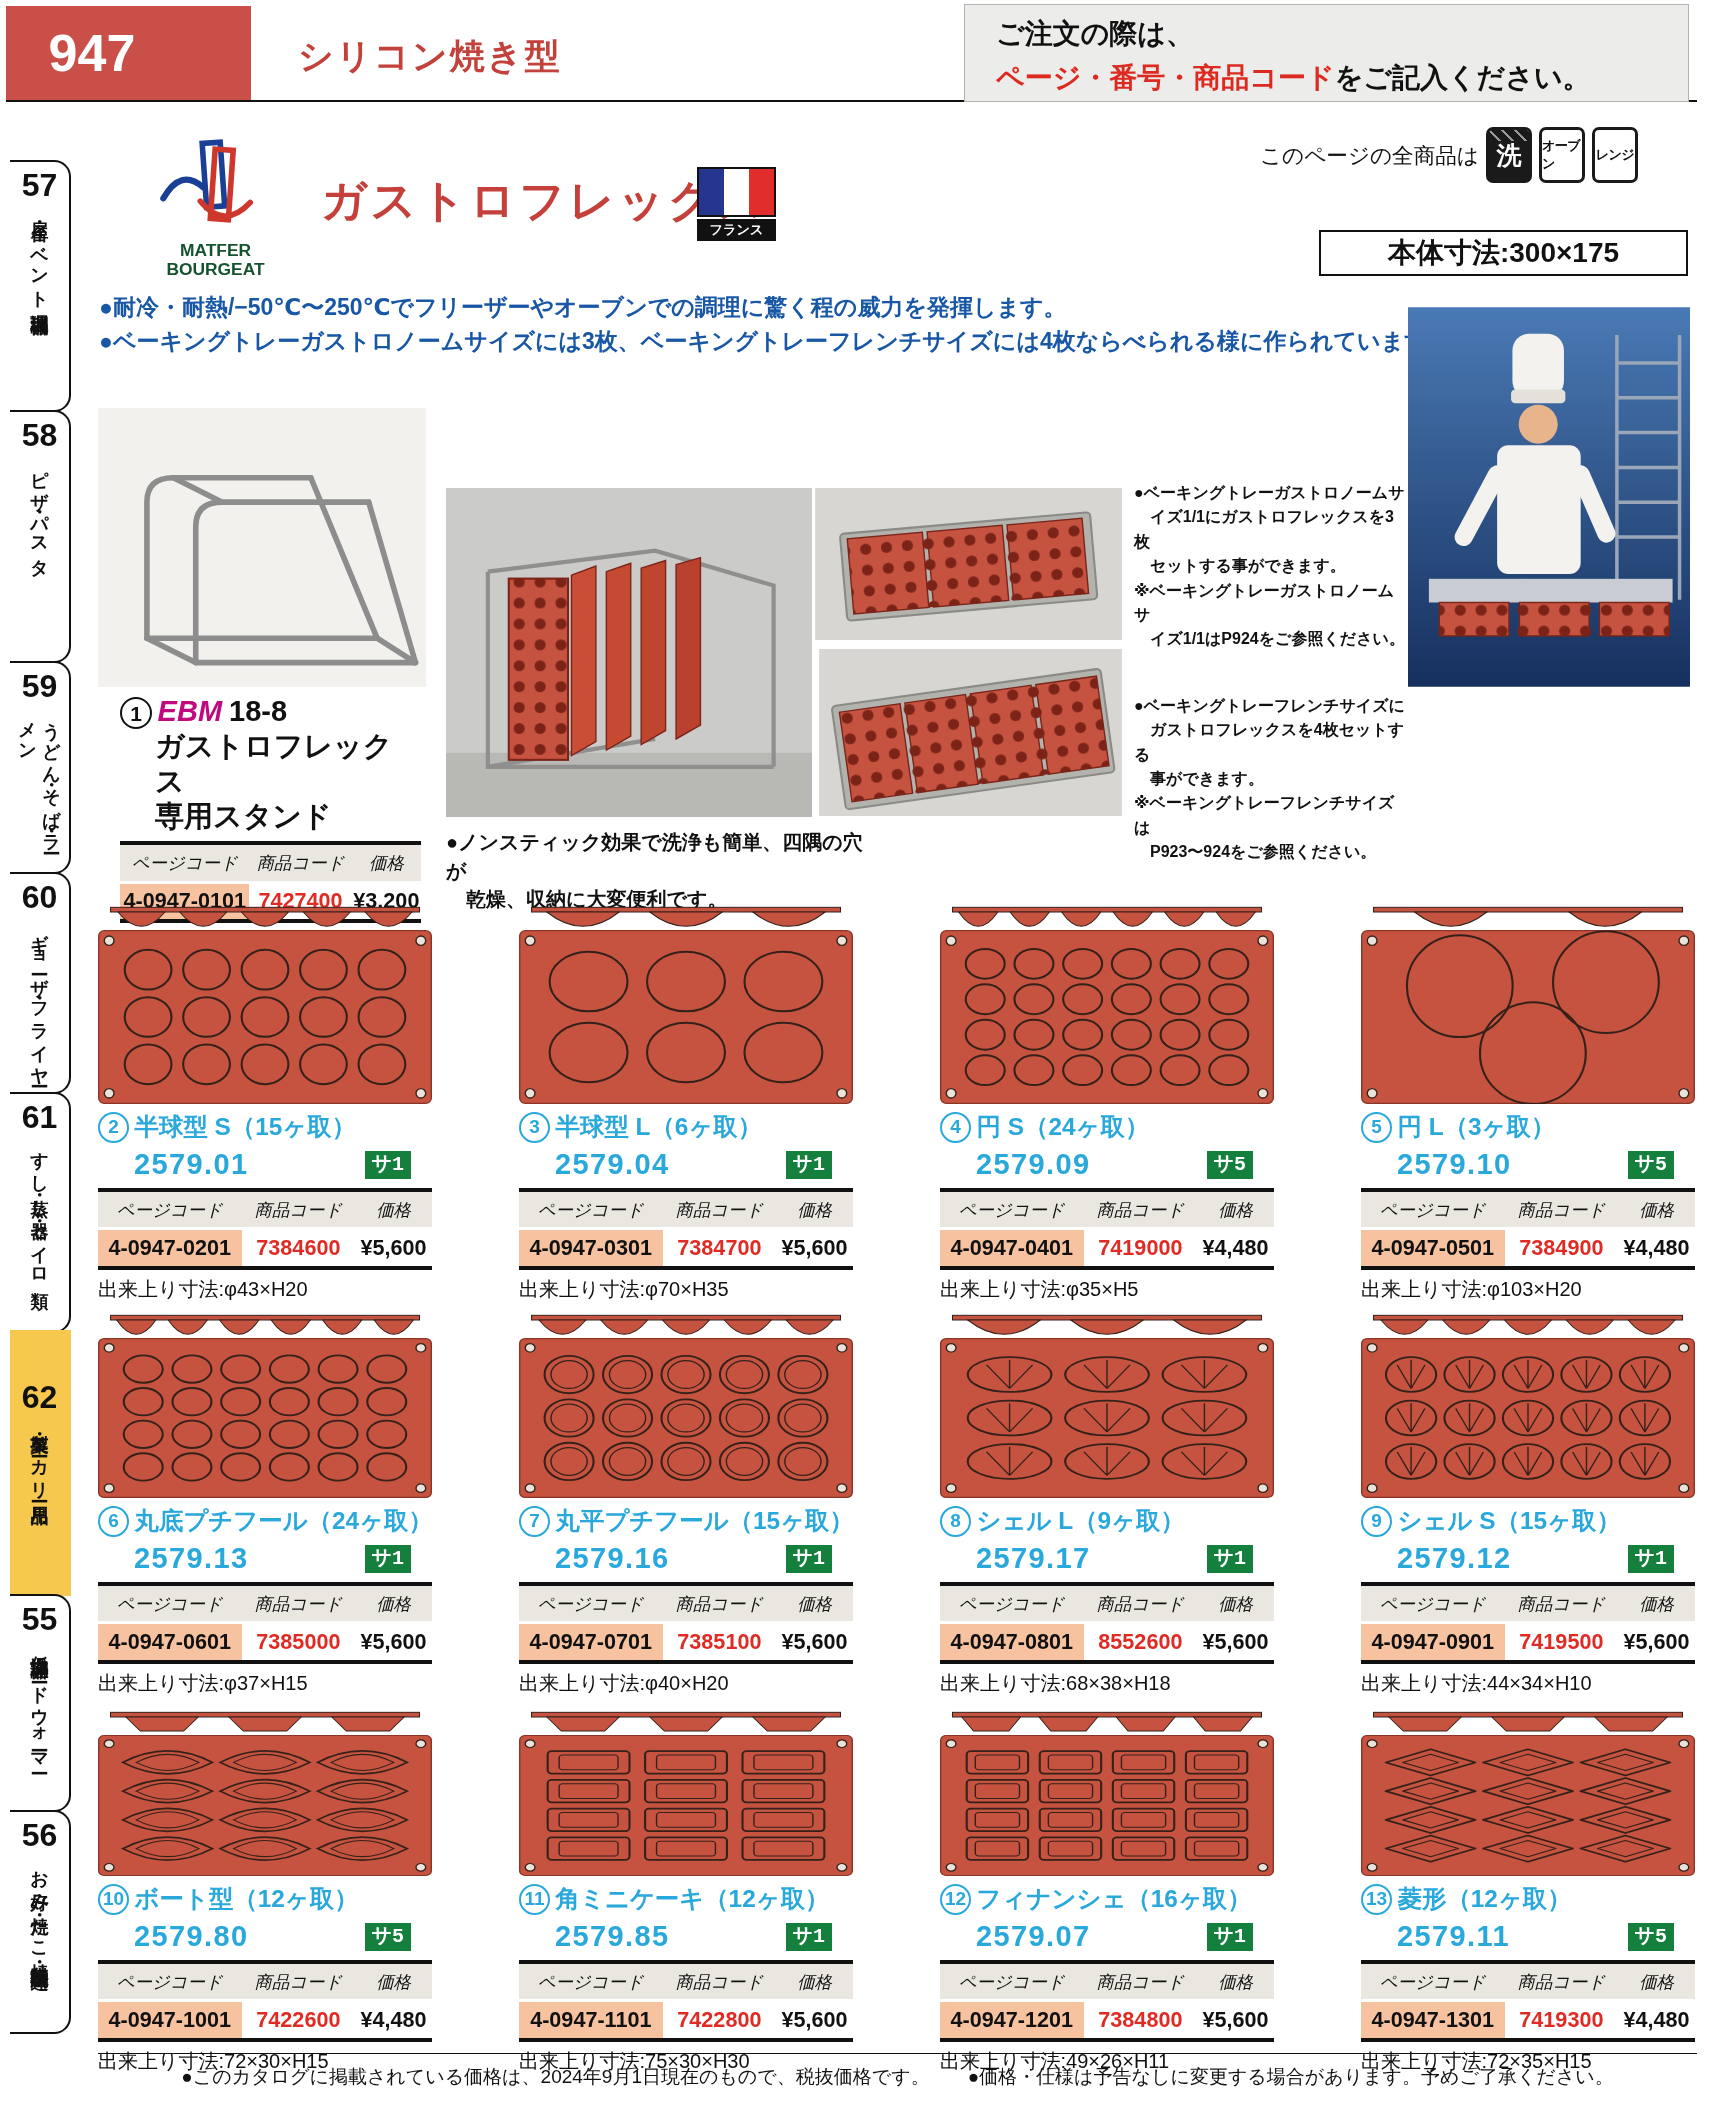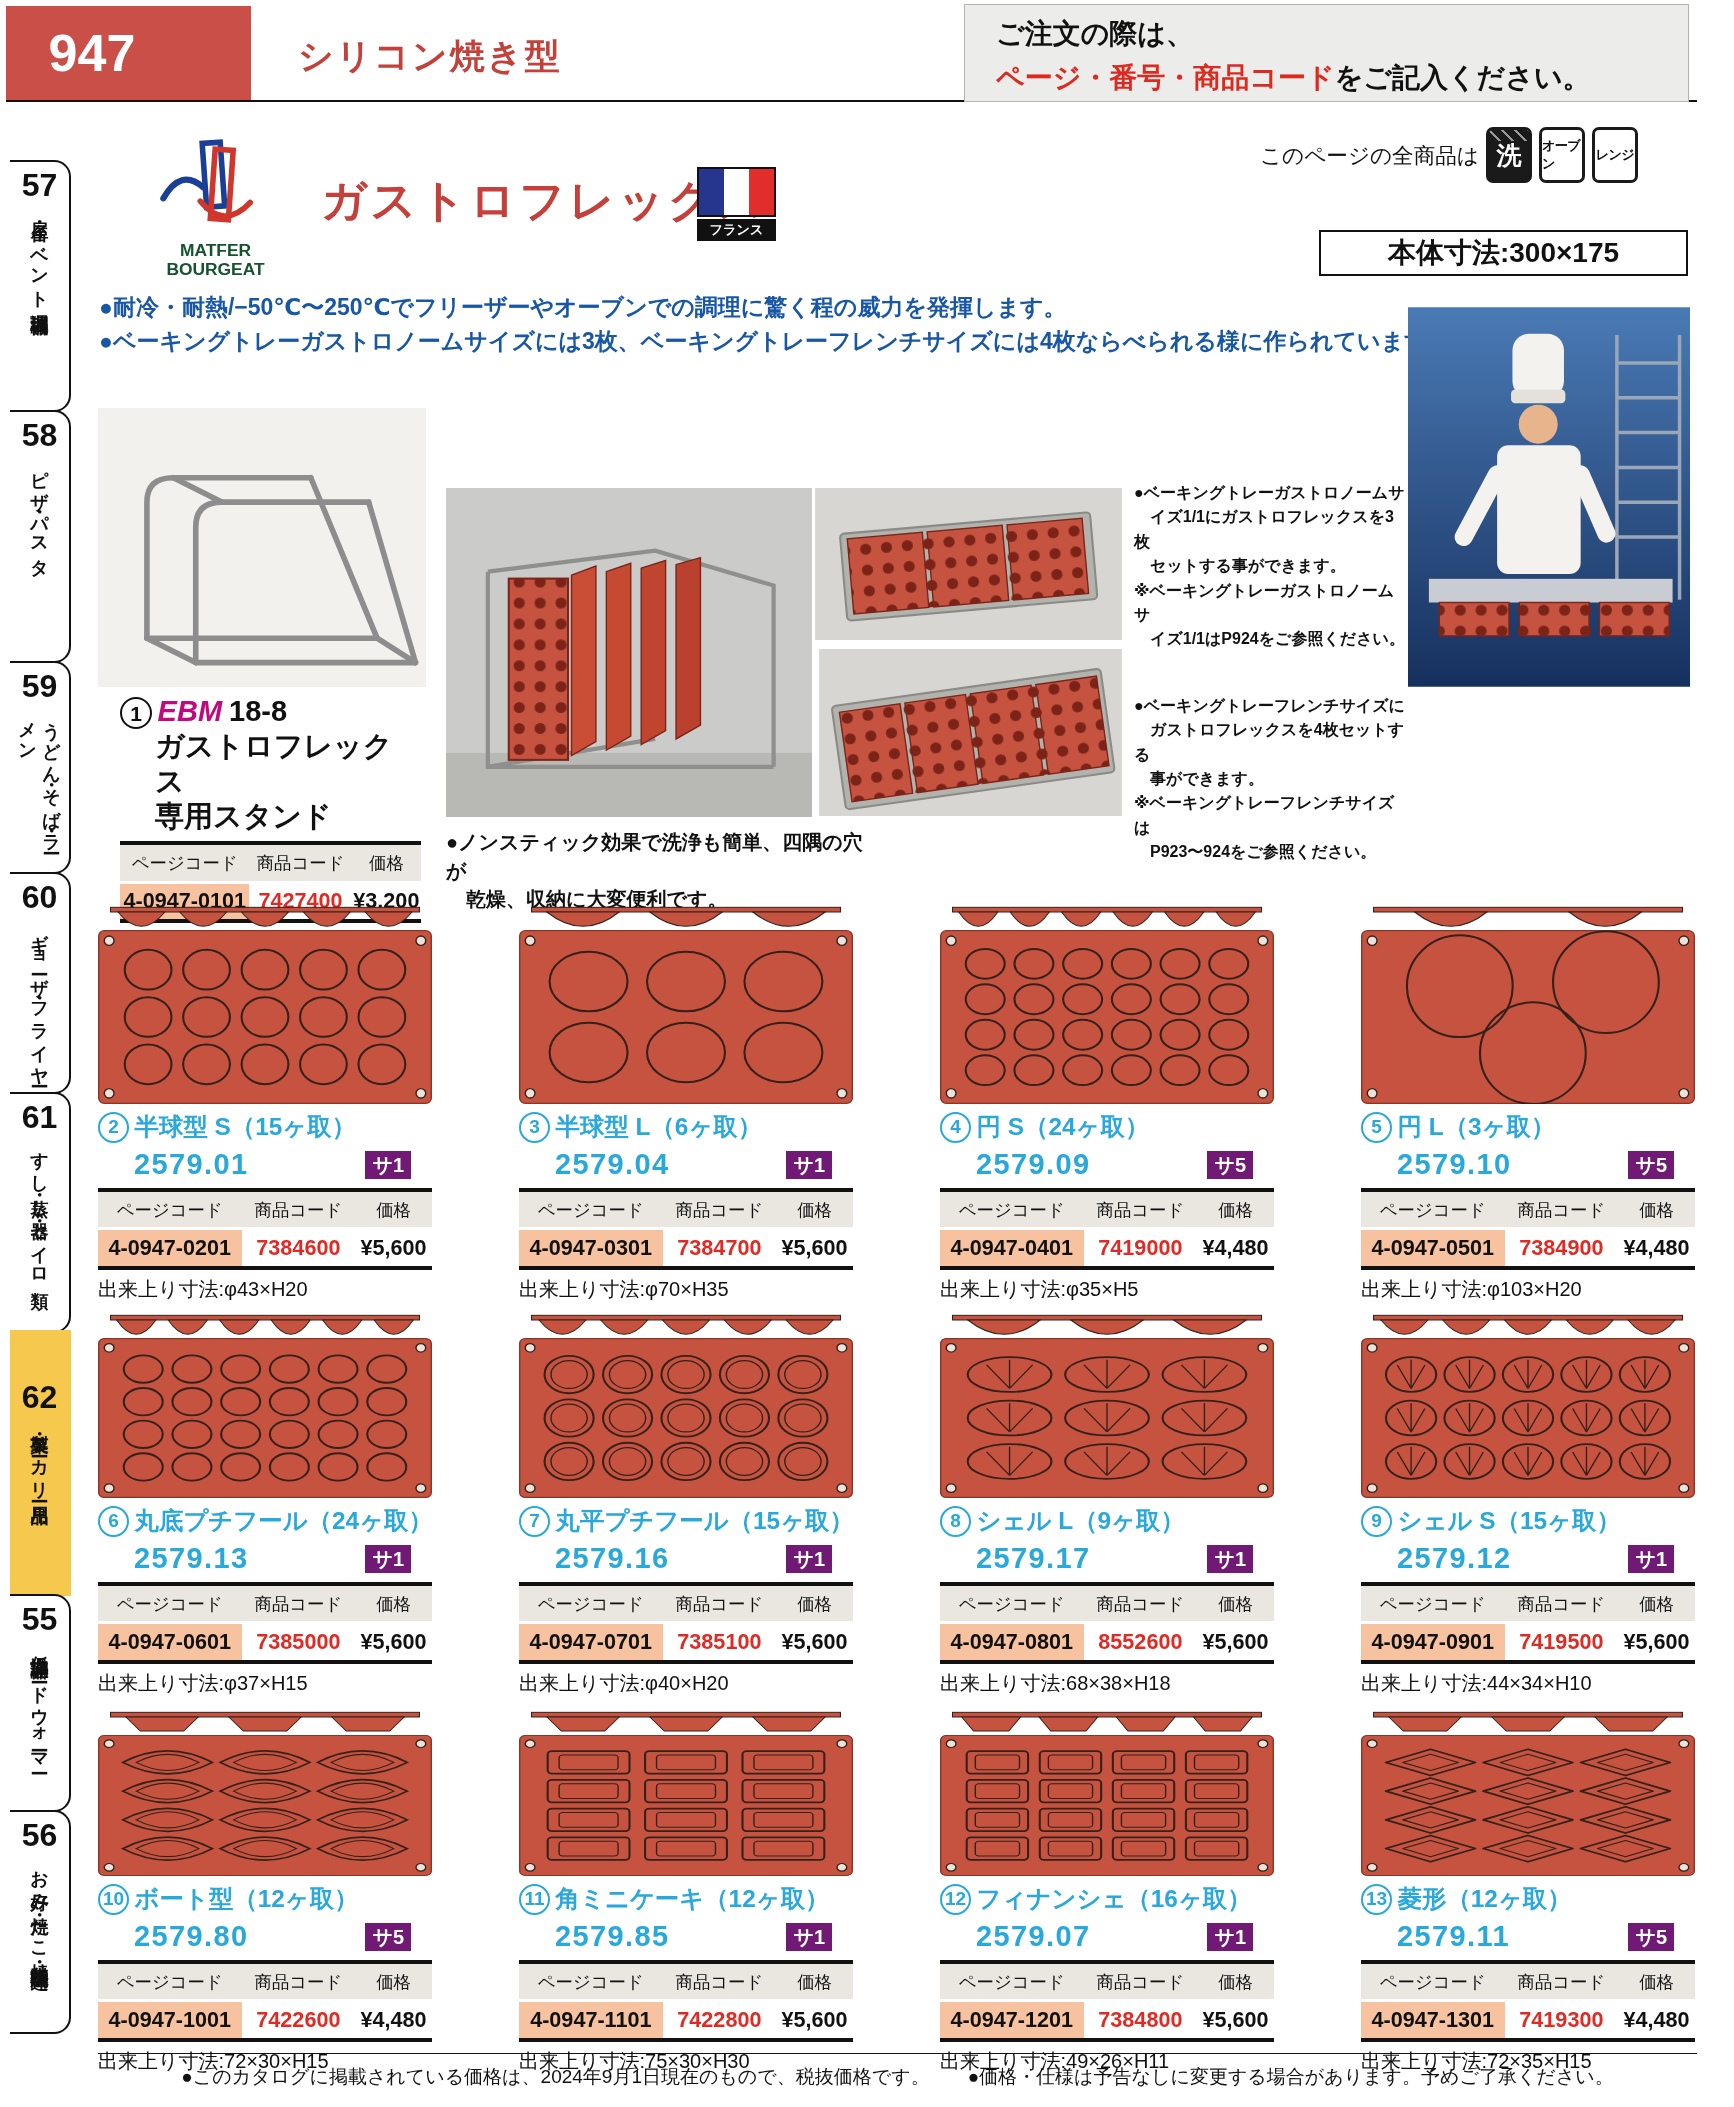--- a/index.html
+++ b/index.html
@@ -50,21 +50,21 @@
   .stand-info{position:absolute;left:120px;top:694px;width:301px;}
   .stand-title{font-size:29px;font-weight:bold;line-height:35px;}
   .stand-title .ebm{color:#c0087f;font-style:italic;margin:0 7px 0 5.6px;}
   .st-l2,.st-l3{padding-left:35px;}
   .circ{display:inline-flex;width:32px;height:32px;border:2.1px solid #111;border-radius:50%;align-items:center;
         justify-content:center;font-size:21px;font-weight:bold;box-sizing:border-box;vertical-align:middle;}
   .stand-size{font-size:21.6px;margin-top:5.6px;}
 
   
   .p-table{width:100%;border-collapse:collapse;border-top:4.2px solid #111;border-bottom:4.2px solid #111;margin-top:7px;}
-  .p-table th{background:#e9e7e0;font-size:17.4px;font-weight:normal;padding:5.6px 1.4px;border-bottom:3.5px solid #fff;}
+  .p-table th{background:#e9e7e0;font-size:17.4px;font-weight:normal;padding:5.6px 1.4px;border-bottom:3.5px solid #fff;font-style:italic;}
   .p-table td{font-size:21.6px;font-weight:bold;padding:4.9px 1.4px;text-align:center;}
   .p-table .w1{width:43%;} .p-table .w2{width:34%;} .p-table .w3{width:23%;}
   td.pc{background:#f6c2a0;}
   td.ic{color:#e02b24;}
 
   
   .photo1{position:absolute;left:446px;top:488px;width:366px;height:329px;}
   .photo1 svg,.photo2a svg,.photo2b svg,.chef-photo svg{width:100%;height:100%;display:block;}
   .photo1-caption{position:absolute;left:446px;top:828px;width:418px;font-size:20px;font-weight:bold;
                   line-height:28.6px;white-space:pre-line;}
@@ -80,22 +80,22 @@
                  grid-template-columns:repeat(4,334px);column-gap:87px;grid-template-rows:408px 397px auto;}
   .product-card{display:flex;flex-direction:column;}
   .mold-strip{width:100%;height:24px;}
   .mold-img{width:100%;}
   .grow0 .mold-img{height:174px;} .grow1 .mold-img{height:160px;} .grow2 .mold-img{height:141px;}
   .p-title{margin-top:7px;font-size:24.4px;font-weight:bold;color:#29a8dc;display:flex;align-items:center;white-space:nowrap;}
   .p-no{flex:0 0 auto;display:inline-flex;width:31px;height:31px;border:2.1px solid #29a8dc;border-radius:50%;
         align-items:center;justify-content:center;font-size:19px;margin-right:5.6px;box-sizing:border-box;}
   .p-coderow{display:flex;align-items:center;margin-top:5px;padding-left:36px;}
   .p-code{font-size:29px;font-weight:bold;color:#29a8dc;letter-spacing:1.4px;}
-  .p-badge{margin-left:auto;margin-right:21px;background:#701a75;color:#fff;font-size:20px;font-weight:bold;
-           padding:4px 7px;line-height:1;}
+  .p-badge{margin-left:auto;margin-right:21px;background:#15803d;color:#fff;font-size:20px;font-weight:bold;
+           padding:4px 7px;line-height:1;font-family:Liberation Mono, monospace;}
   .p-size{font-size:20px;margin-top:5.6px;}
 
   
   .footer-rule{position:absolute;left:98px;top:2053px;width:1599px;border-top:1.4px solid #111;}
   .footer-text{position:absolute;left:98px;top:2064px;width:1599px;display:flex;justify-content:center;
                gap:38px;font-size:19px;}
 
   
   .sidebar{position:absolute;left:10px;top:162px;width:61px;}
   .side-tab{box-sizing:border-box;border:2.1px solid #111;border-left:none;border-radius:0 16.7px 16.7px 0;

